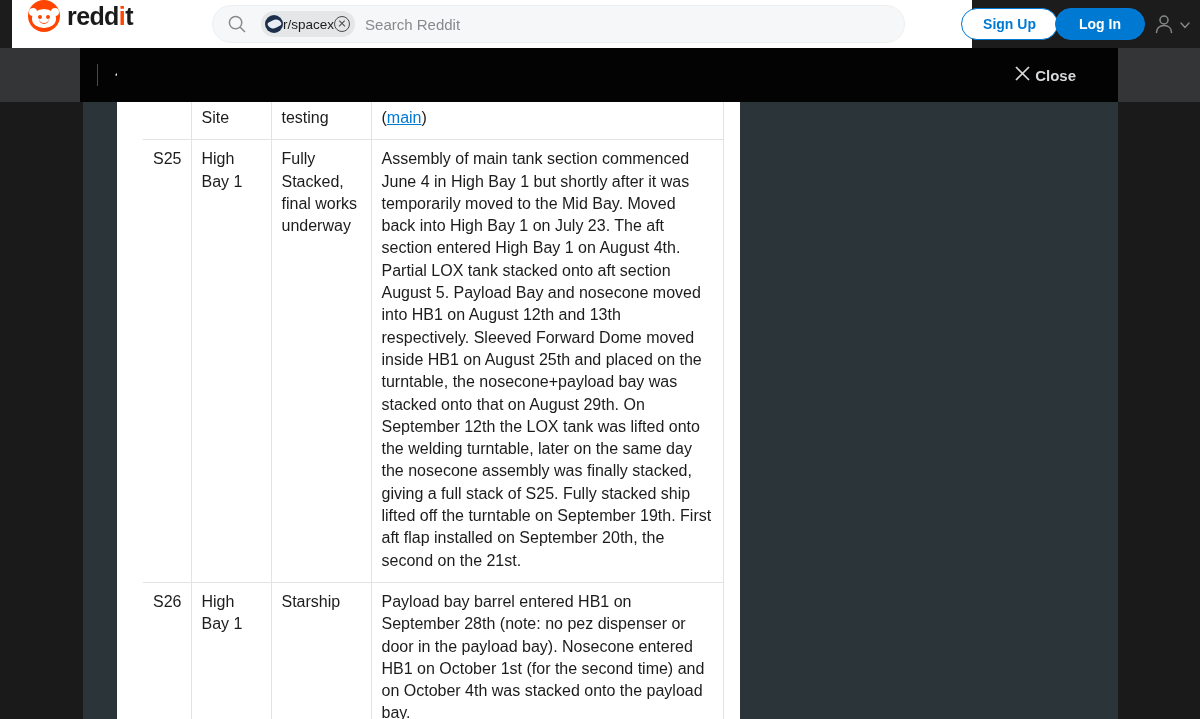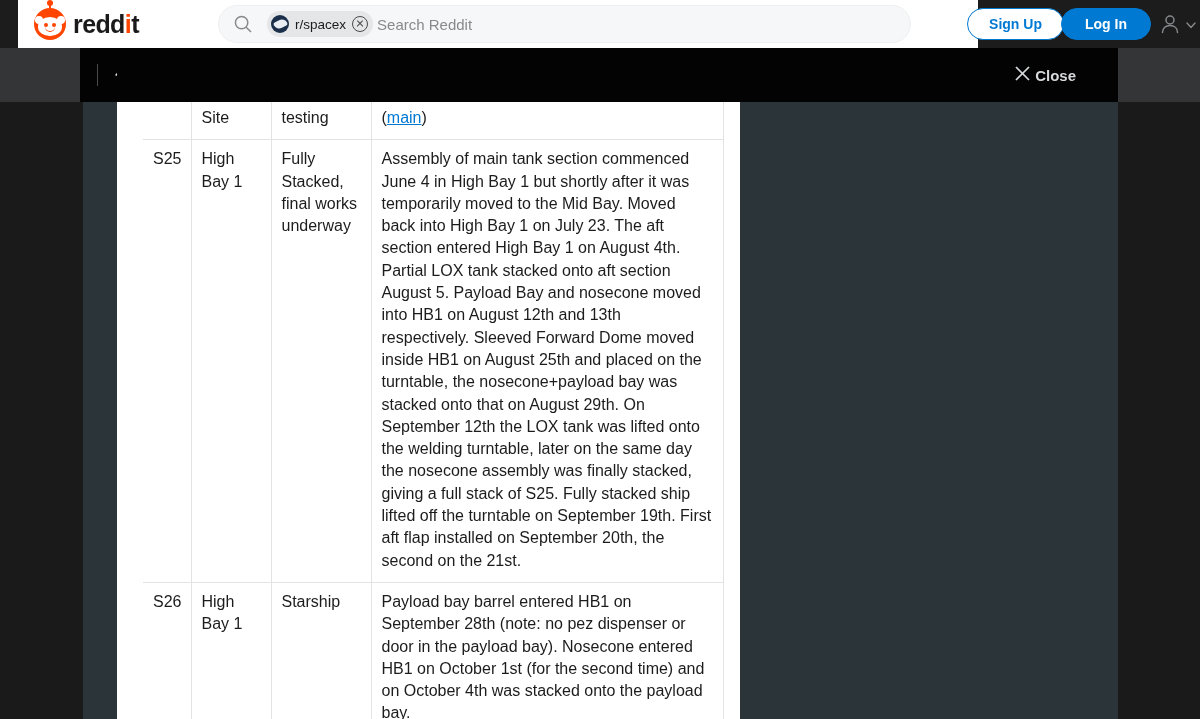--- a/index.html
+++ b/index.html
@@ -6,23 +6,23 @@
   html, body {
     width: 1200px; height: 719px;
     overflow: hidden;
     font-family: "Liberation Sans", sans-serif;
     background: #1c1c1c;
   }
   #root { position: relative; width: 1200px; height: 719px; }
 
   
   .topbar {
-    position: absolute; left: 18px; top: 0; width: 960px; height: 48px;
+    position: absolute; left: 12px; top: 0; width: 960px; height: 48px;
     background: #ffffff;
-    display: flex; align-items: center;
+    display: flex; align-items: flex-start;
     z-index: 40;
   }
   .logo-wrap {
     display: flex; align-items: center; gap: 7px;
     margin-left: 16px; cursor: pointer;
   }
   .snoo {
     width: 32px; height: 32px; border-radius: 50%;
     background: #ff4500; position: relative; flex: none;
   }
@@ -62,21 +62,21 @@
 
   .searchbar {
     position: absolute; left: 200px; top: 5px;
     width: 693px; height: 38px;
     background: #f6f7f8; border: 1px solid #edeff1;
     border-radius: 19px;
     display: flex; align-items: center; padding: 0 14px;
   }
   .search-icon { width: 20px; height: 20px; flex: none; }
   .chip {
-    display: flex; align-items: center; gap: 6px;
+    display: flex; align-items: center; 
     background: #e4e6e7; border-radius: 13px;
     height: 26px; padding: 0 5px 0 4px;
     margin-left: 14px; flex: none;
   }
   .chip-avatar {
     width: 18px; height: 18px; border-radius: 50%;
     background: #1b2f4b; position: relative; overflow: hidden; flex: none;
   }
   .chip-avatar::after {
     content:''; position:absolute; left:3px; top:5px;
@@ -89,21 +89,21 @@
     border: 1.3px solid #4a4a4a; position: relative; flex: none;
     cursor: pointer;
   }
   .chip-x::before, .chip-x::after {
     content:''; position:absolute; left:3px; top:6.2px;
     width: 8px; height: 1.3px; background: #4a4a4a;
   }
   .chip-x::before { transform: rotate(45deg); }
   .chip-x::after  { transform: rotate(-45deg); }
   .search-placeholder {
-    margin-left: 4px; font-size: 15px; color: #878a8c;
+    margin-left: 10px; font-size: 15px; color: #878a8c;
   }
 
   .btn-signup, .btn-login {
     position: absolute; top: 8px; height: 32px;
     border-radius: 16px; font-size: 14px; font-weight: bold;
     display: flex; align-items: center; justify-content: center;
     cursor: pointer;
   }
   .btn-signup {
     left: 949px; width: 97px;

